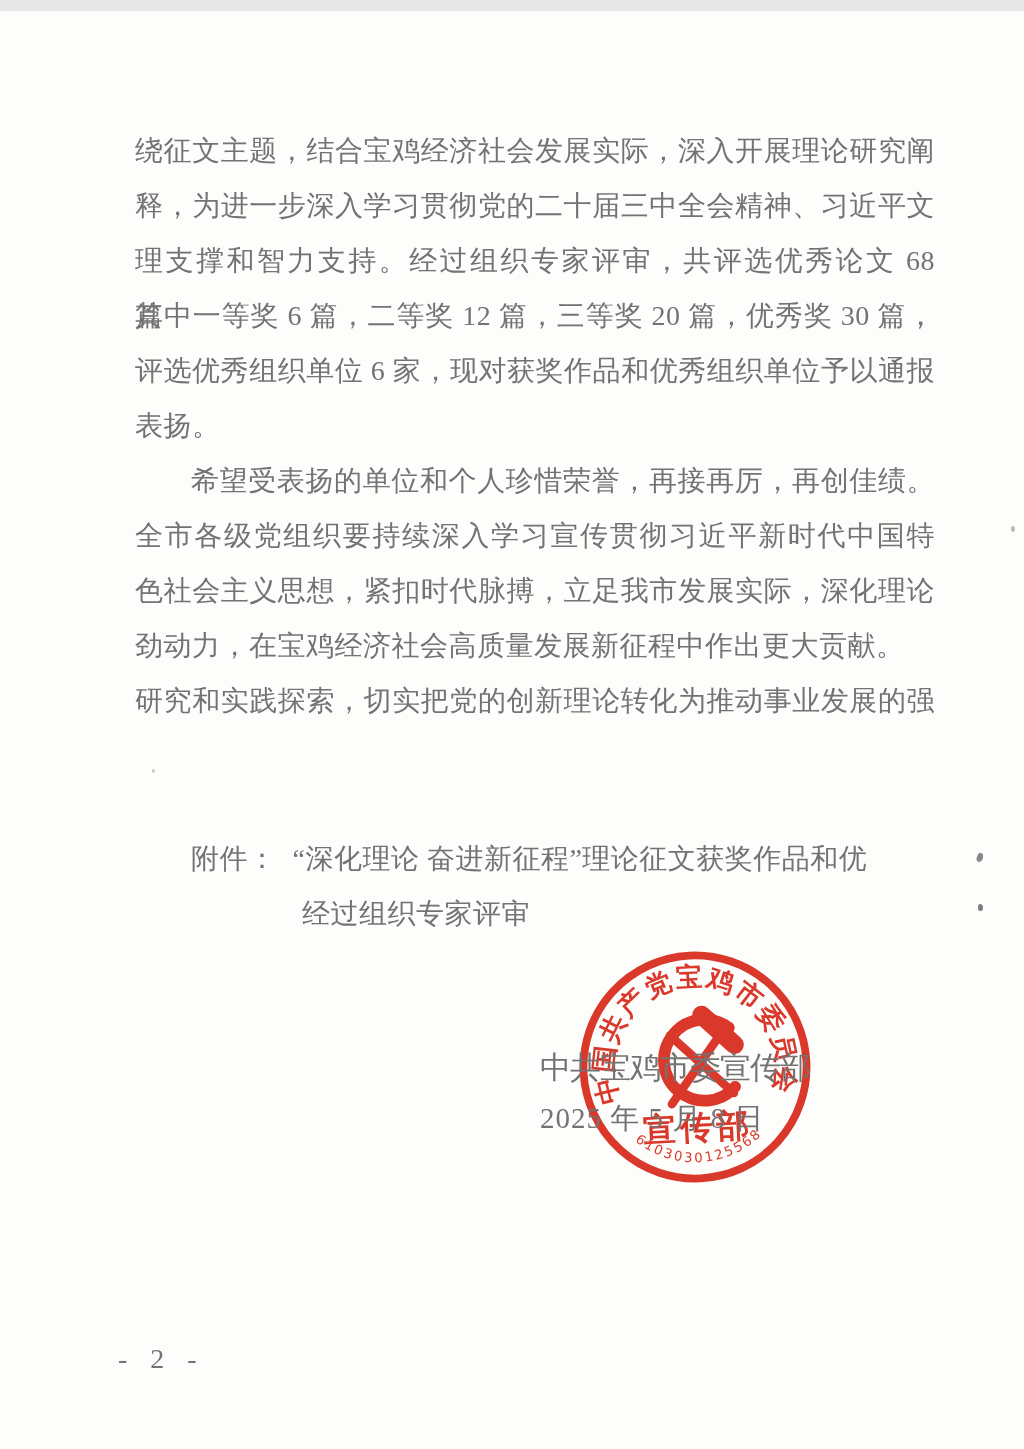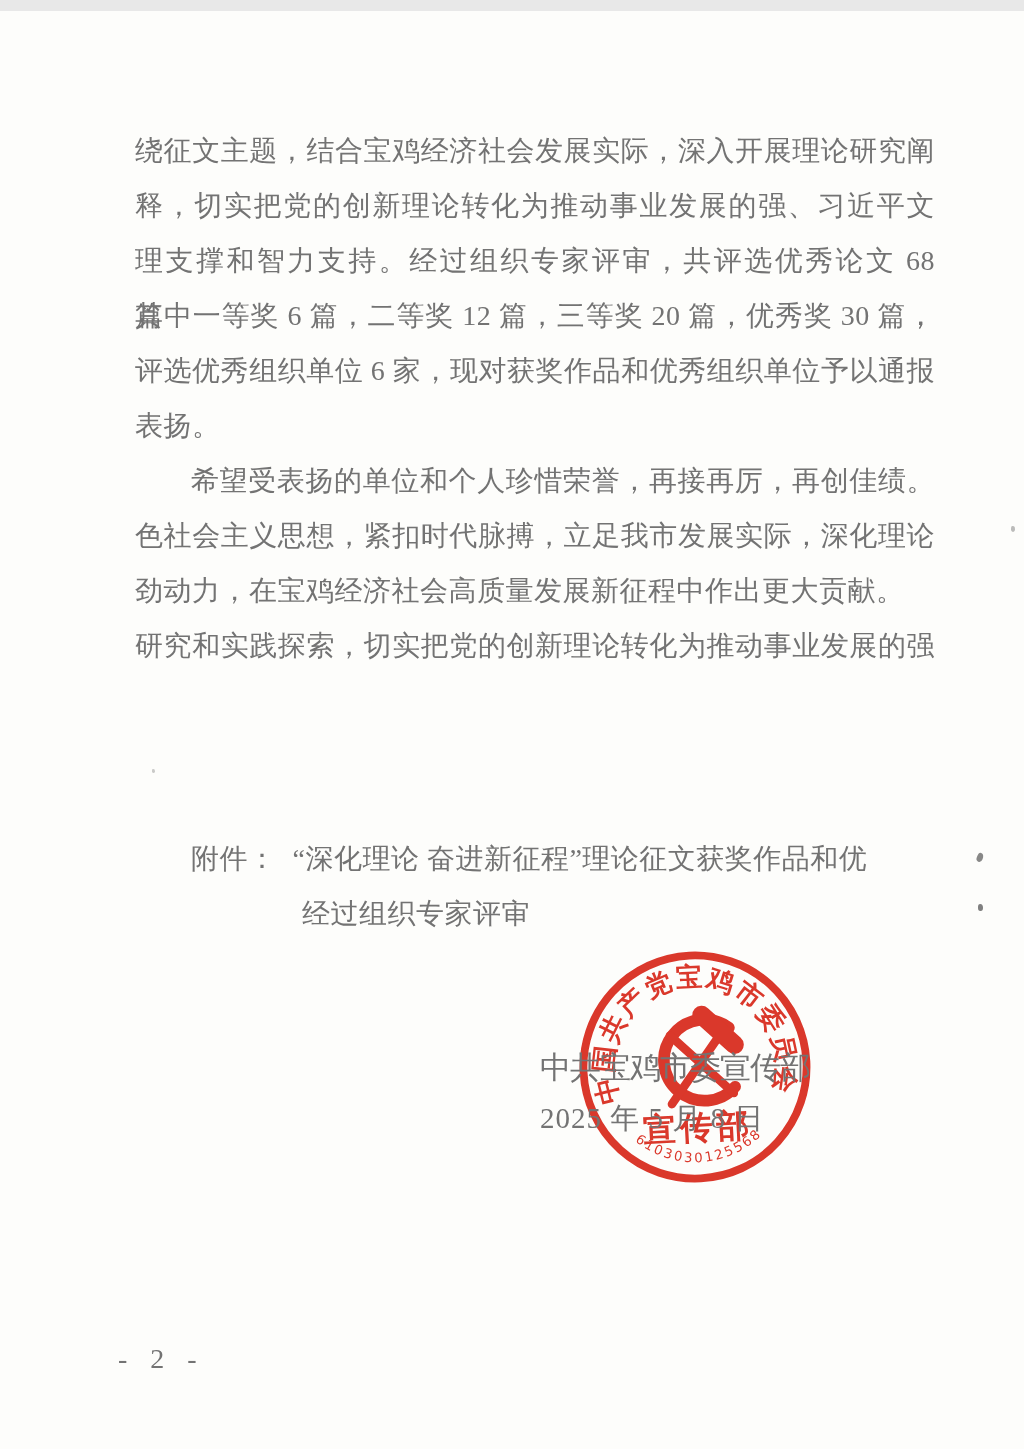--- a/index.html
+++ b/index.html
@@ -69,26 +69,27 @@
   .speck-3 { left:978px; top:893px; width:5px; height:7px; opacity:.85; }
   .speck-4 { left:152px; top:758px; width:3px; height:4px; opacity:.35; }
 </style>
 </head>
 <body>
 
 <div class="page">
 
   <main class="body-text">
     <div class="line j">绕征文主题，结合宝鸡经济社会发展实际，深入开展理论研究阐</div>
-    <div class="line j">释，切实把党的创新理论转化为推动事业发展的强、习近平文</div>
+    <div class="line j">释，为进一步深入学习贯彻党的二十届三中全会精神、习近平文</div>
     <div class="line j">理支撑和智力支持。经过组织专家评审，共评选优秀论文 68 篇，</div>
     <div class="line j">其中一等奖 6 篇，二等奖 12 篇，三等奖 20 篇，优秀奖 30 篇，</div>
     <div class="line j">评选优秀组织单位 6 家，现对获奖作品和优秀组织单位予以通报</div>
     <div class="line">表扬。</div>
     <div class="line j indent">希望受表扬的单位和个人珍惜荣誉，再接再厉，再创佳绩。</div>
+    <div class="line j">全市各级党组织要持续深入学习宣传贯彻习近平新时代中国特</div>
     <div class="line j">色社会主义思想，紧扣时代脉搏，立足我市发展实际，深化理论</div>
     <div class="line">劲动力，在宝鸡经济社会高质量发展新征程中作出更大贡献。</div>
     <div class="line j">研究和实践探索，切实把党的创新理论转化为推动事业发展的强</div>
   </main>
 
   <section class="attachment">
     <div class="line att-line1">
       <span class="att-label">附件：</span><span class="att-content">“深化理论 奋进新征程”理论征文获奖作品和优</span>
     </div>
     <div class="line att-line2">经过组织专家评审</div>

